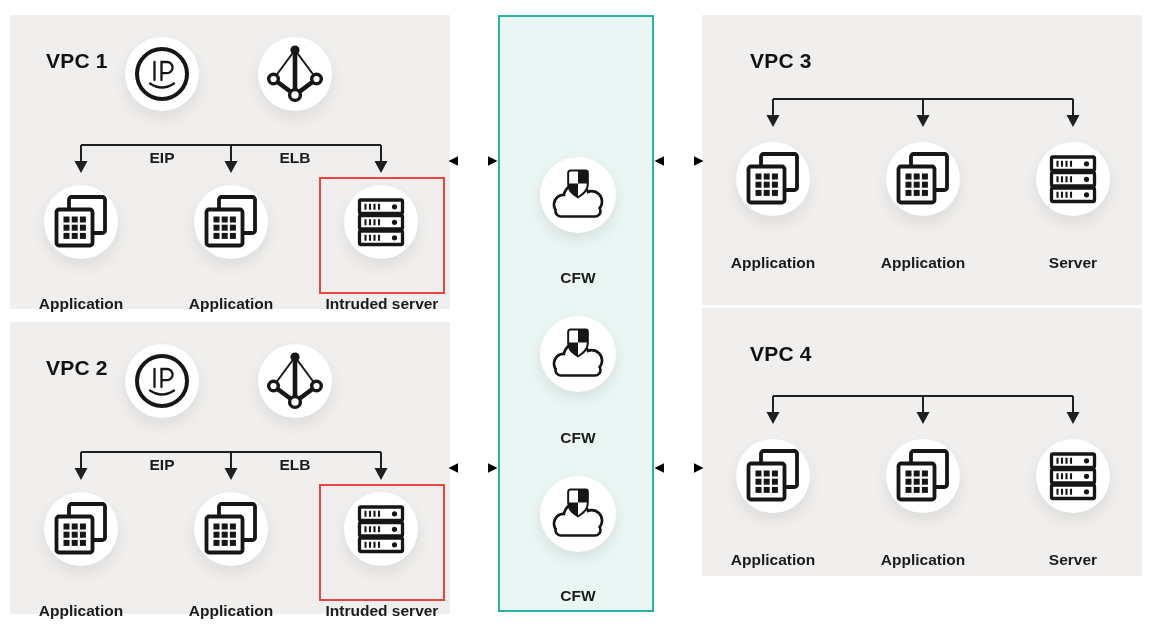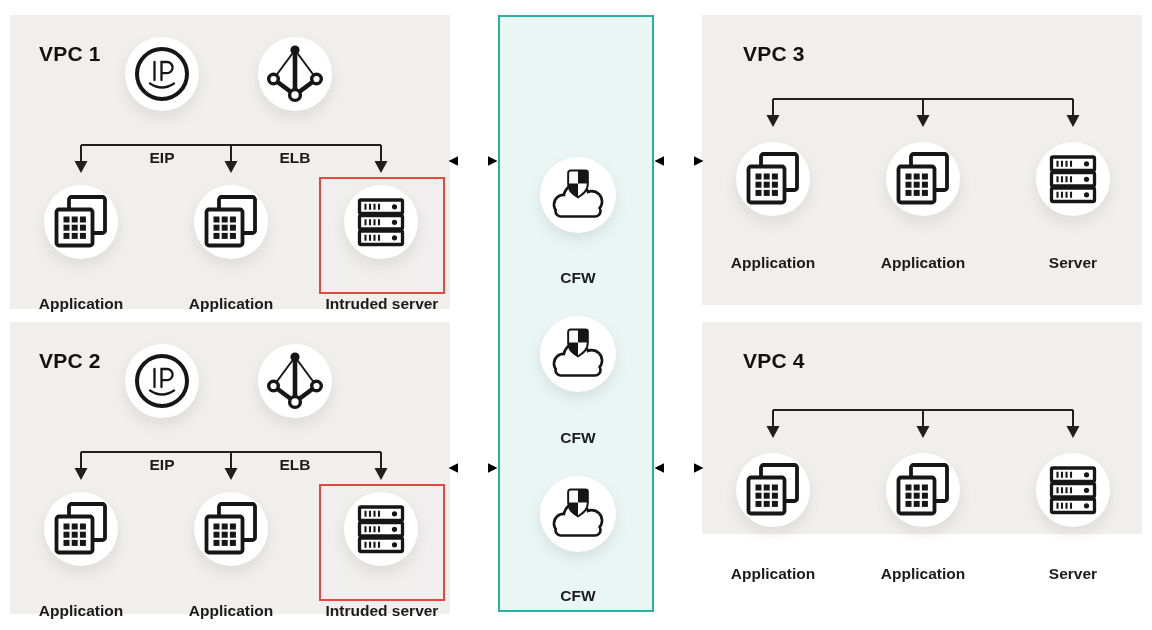--- a/index.html
+++ b/index.html
@@ -10,21 +10,21 @@
     --ink:#1B1B1B;
   }
   *{box-sizing:border-box;}
   body{margin:0;background:#ffffff;font-family:"Liberation Sans","DejaVu Sans",sans-serif;color:var(--ink);}
   .stage{position:relative;width:1152px;height:630px;background:#fff;overflow:hidden;}
 
   .panel{position:absolute;}
   .panel.gray{background:var(--panel-bg);}
   .panel.teal{background:var(--teal-bg);border:2px solid var(--teal);}
 
-  .vpc-title{position:absolute;margin:9px;font-size:21px;font-weight:bold;letter-spacing:.2px;color:#111;}
+  .vpc-title{position:absolute;margin:16px;font-size:21px;font-weight:bold;letter-spacing:.2px;color:#111;}
   .fw-title{position:absolute;left:19px;top:16px;font-size:17.5px;line-height:21.5px;font-weight:bold;letter-spacing:.4px;color:var(--teal);}
 
   .node-circle{position:absolute;width:74px;height:74px;border-radius:50%;background:#fff;
     box-shadow:0 7px 14px rgba(60,60,60,.10);display:flex;align-items:center;justify-content:center;}
   .node-circle.big{width:76px;height:76px;}
   .node-circle svg{display:block;}
 
   .icon-label{position:absolute;font-size:15.5px;font-weight:bold;text-align:center;color:var(--ink);white-space:nowrap;margin-top:28px;}
 
   .tree{position:absolute;left:0;}
@@ -284,21 +284,21 @@
     <div class="icon-label" style="left:151px;top:211px;width:140px;">Application</div>
 
     <div class="node-circle" style="left:334px;top:127px;">
       <svg width="74" height="74" viewBox="0 0 74 74">
           <use href="#sym-server"></use>
         </svg>
     </div>
     <div class="icon-label" style="left:301px;top:211px;width:140px;">Server</div>
   </section>
 
-  <section class="panel gray" style="left:702px;top:322px;width:440px;height:212px;">
+  <section class="panel gray" style="left:702px;top:308px;width:440px;height:268px;">
     <h2 class="vpc-title" style="left:32px;top:18px;">VPC 4</h2>
 
     <svg class="tree" style="top:75px;" width="440" height="44" viewBox="0 0 440 44">
       <path d="M71,13 H371"></path>
         <path d="M71,13 V30"></path>
         <path d="M221,13 V30"></path>
         <path d="M371,13 V30"></path>
       <polygon points="64.5,29 77.5,29 71,41"></polygon>
         <polygon points="214.5,29 227.5,29 221,41"></polygon>
         <polygon points="364.5,29 377.5,29 371,41"></polygon>

